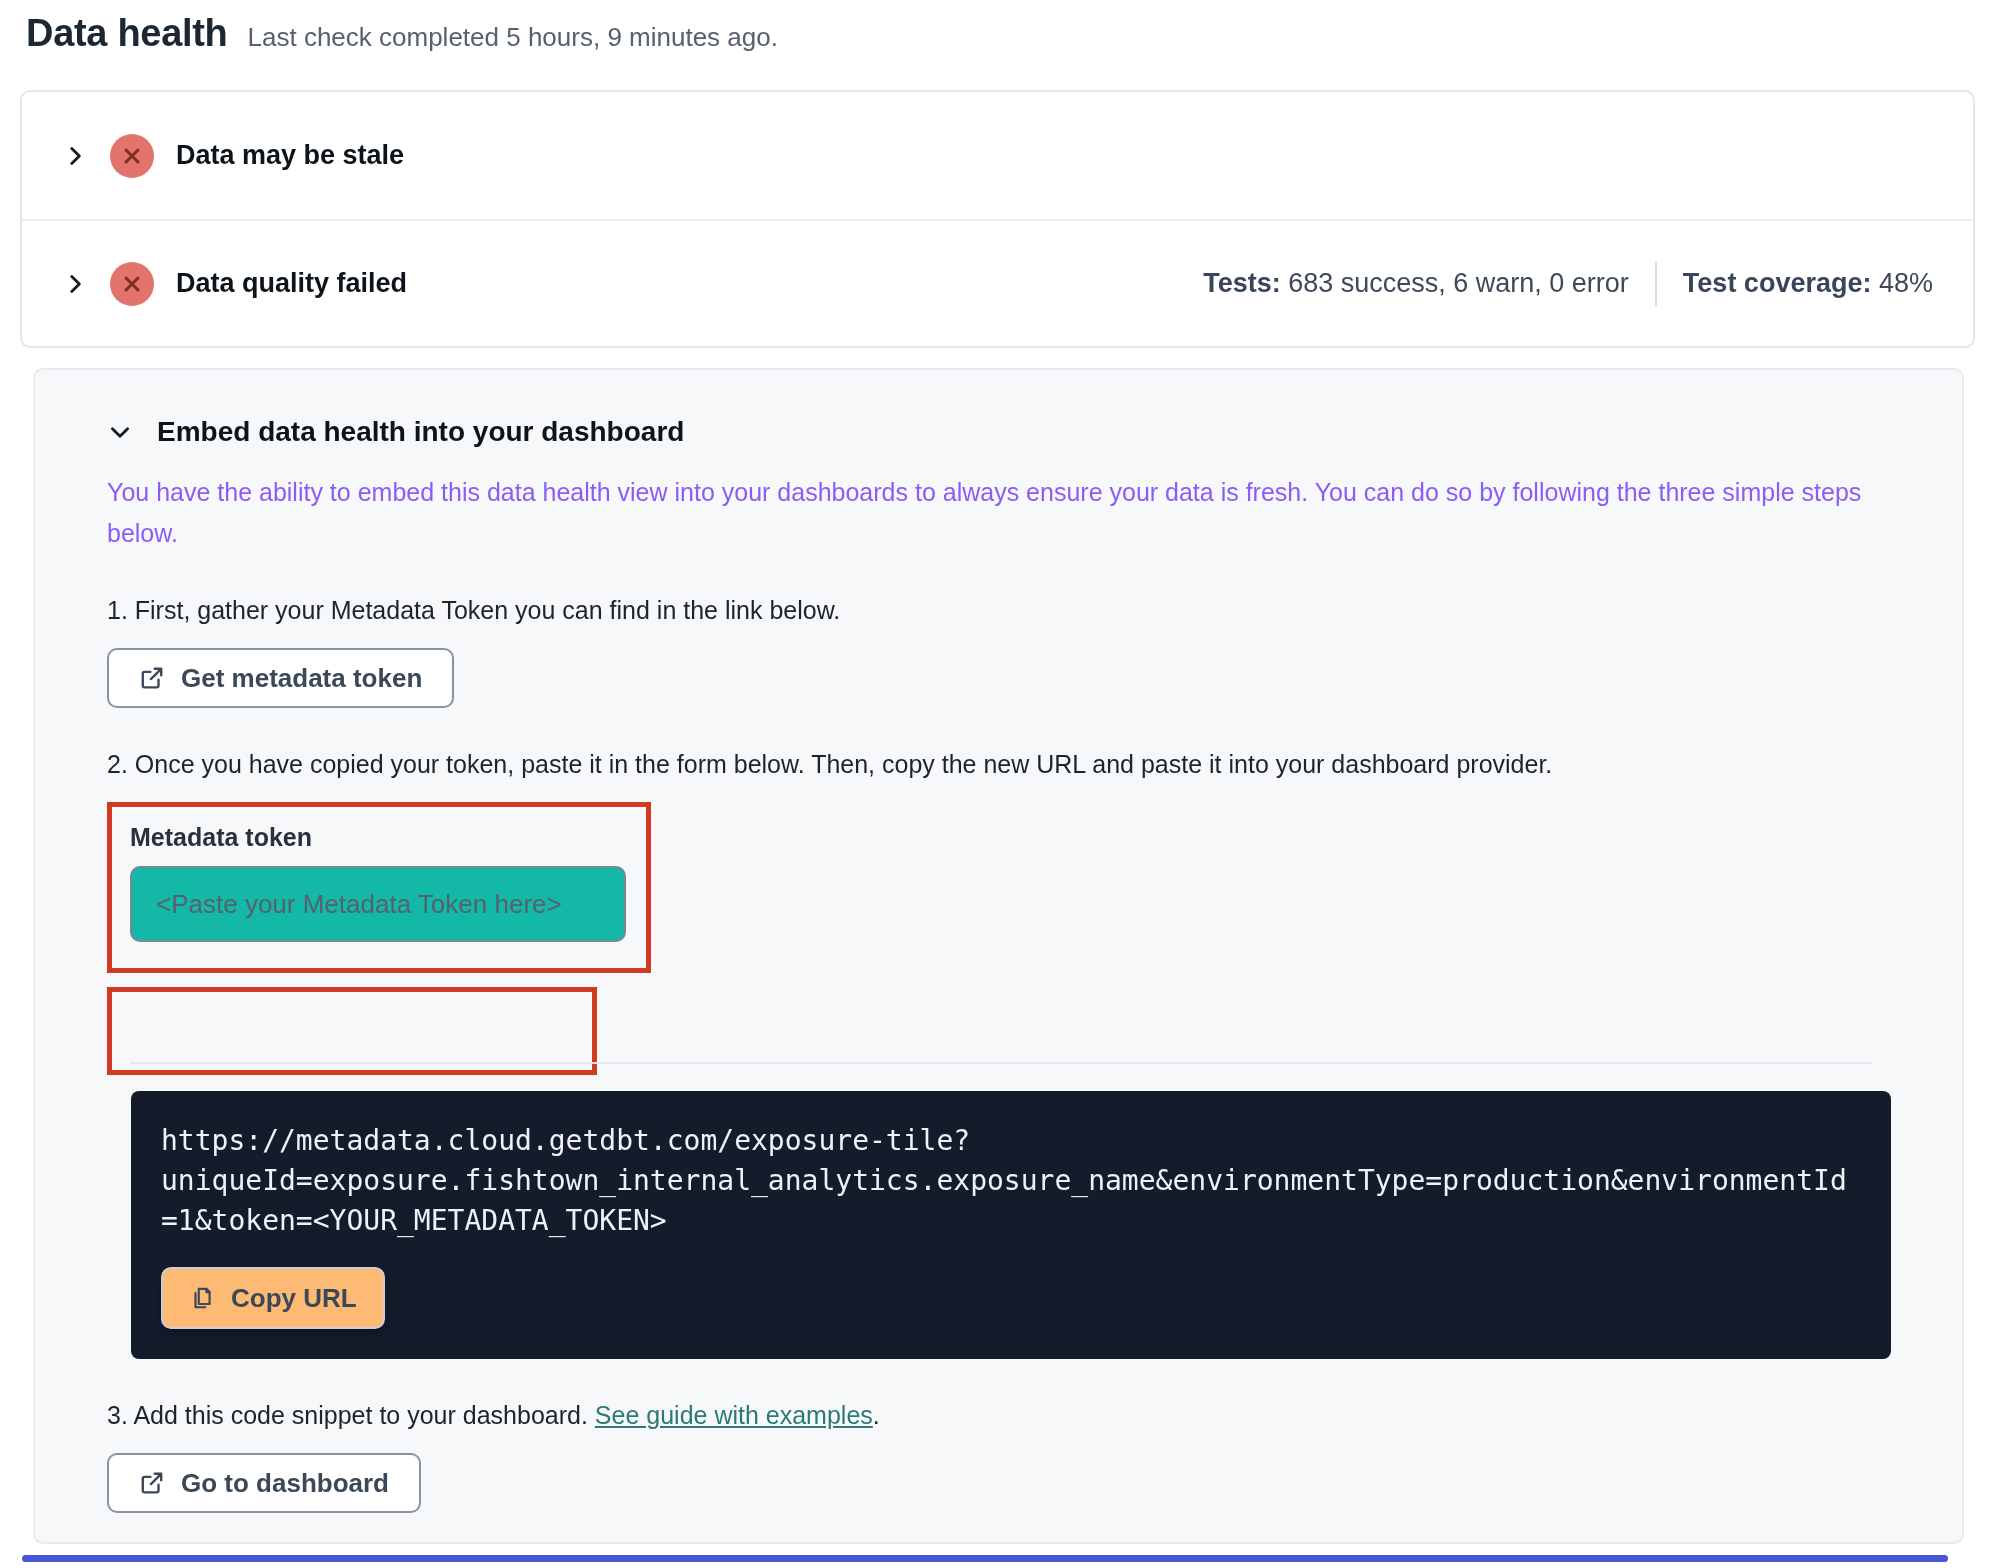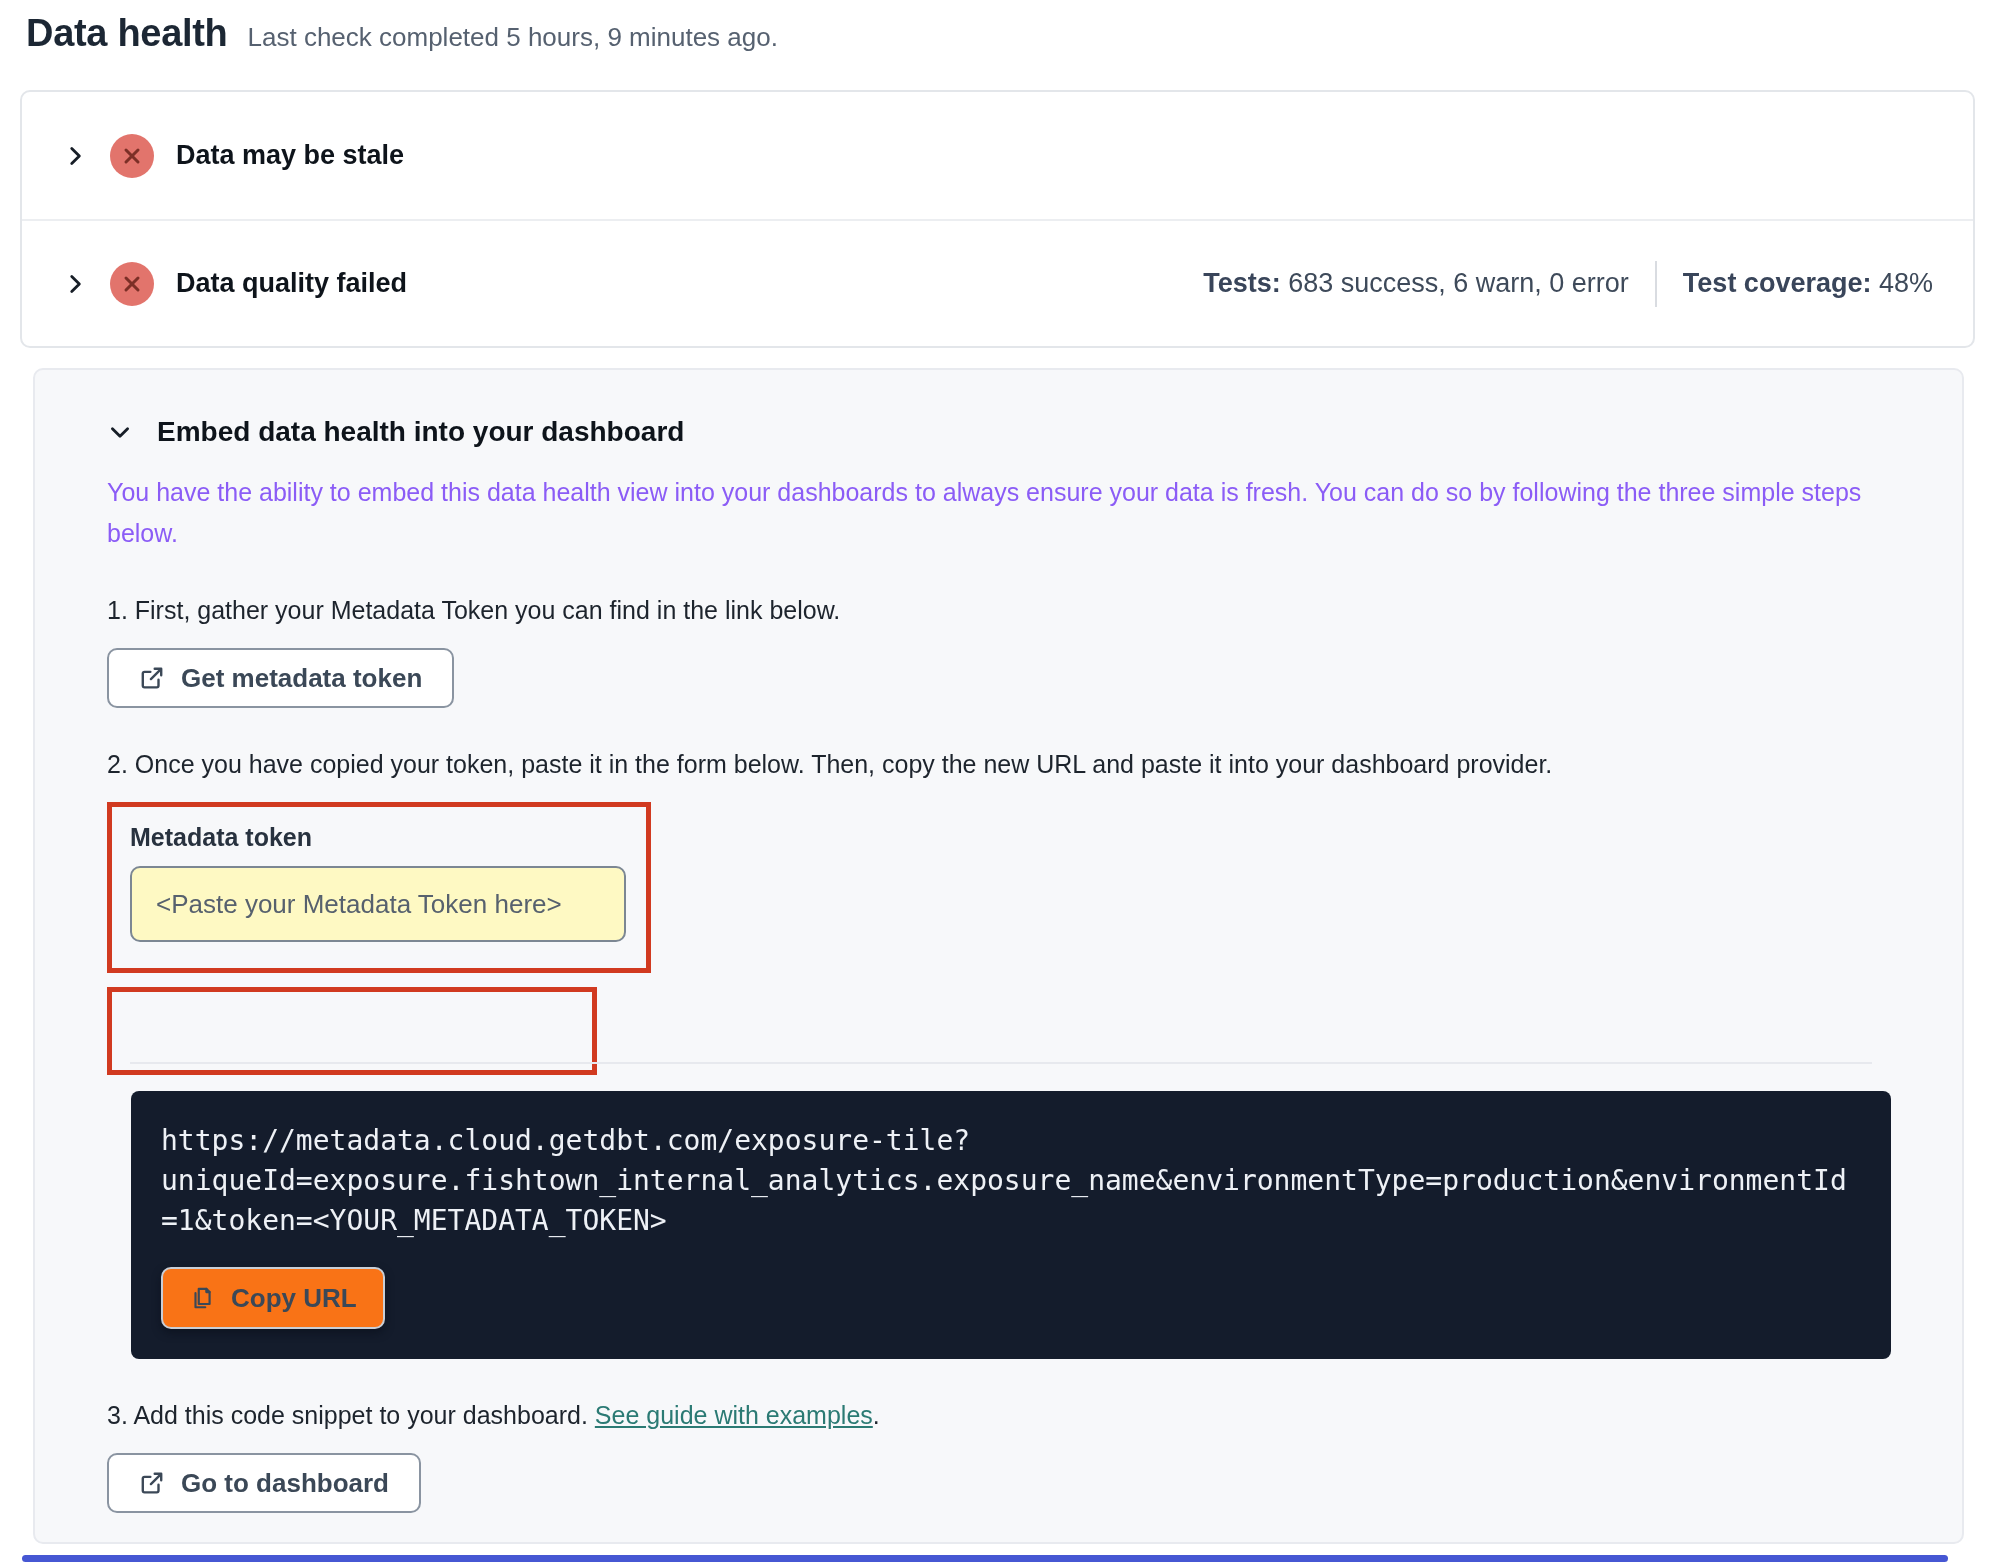--- a/index.html
+++ b/index.html
@@ -49,21 +49,21 @@
     background:#fff; border:2px solid #8a94a1; border-radius:10px; padding:0 30px;
     font-size:26px; font-weight:700; color:#3b4857; cursor:pointer; font-family:inherit;
   }
   .btn svg { color:#3b4857; }
 
   
   .redbox { border:5px solid #d13a20; }
   .redbox-token { margin-top:20px; width:544px; padding:16px 20px 26px 18px; }
   .token-label { font-size:25px; font-weight:700; color:#28323f; }
   .token-input {
-    display:block; margin-top:14px; width:100%; height:76px; background:#fef9c3;
+    display:block; margin-top:14px; width:100%; height:76px; background:#14b8a6;
     border:2px solid #7c8793; border-radius:10px; padding:0 24px;
     font-size:26px; color:#2a3442; font-family:inherit; outline:none;
   }
   .token-input::placeholder { color:#57616e; opacity:1; }
 
   .redbox-tabs { margin-top:14px; width:490px; height:88px; position:relative; }
   .tab-baseline { position:absolute; left:18px; top:70px; width:1742px; height:2px; background:#e7e9ee; }
   .tabs { position:relative; display:flex; padding-left:26px; height:78px; align-items:stretch; }
   .tab {
     width:150px; display:flex; align-items:center; justify-content:center;
@@ -76,21 +76,21 @@
   .code-block {
     margin:16px 0 0 24px; width:1760px; background:#141c2c; border-radius:8px;
     padding:30px 30px 30px 30px;
   }
   .code-text {
     font-family:"DejaVu Sans Mono", monospace; font-size:28px; line-height:40px;
     color:#eef1f6; overflow-wrap:break-word; white-space:pre-wrap;
   }
   .copy-btn {
     margin-top:26px; display:inline-flex; align-items:center; gap:16px; height:62px;
-    background:#f97316; border:2px solid #c9ced6; border-radius:10px; padding:0 26px;
+    background:#fdba74; border:2px solid #c9ced6; border-radius:10px; padding:0 26px;
     font-size:26px; font-weight:700; color:#3b4857; cursor:pointer; font-family:inherit;
     box-shadow:0 4px 8px rgba(8,12,24,0.55);
   }
 
   .guide-link { color:#2b7a74; text-decoration:underline; cursor:pointer; }
 
   
   .bottom-bar { position:absolute; left:22px; top:1555px; width:1926px; height:7px; background:#4657d3; border-radius:4px; }
 </style>
 </head>

